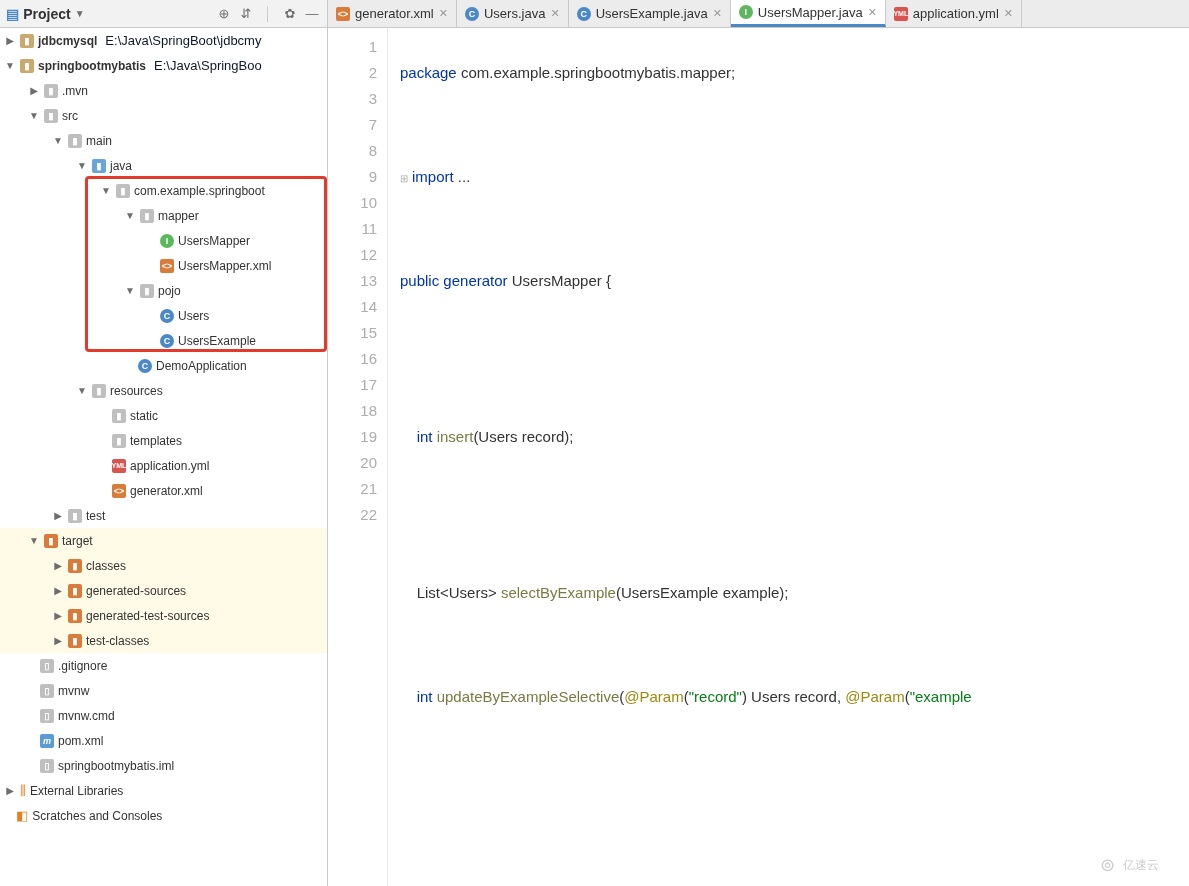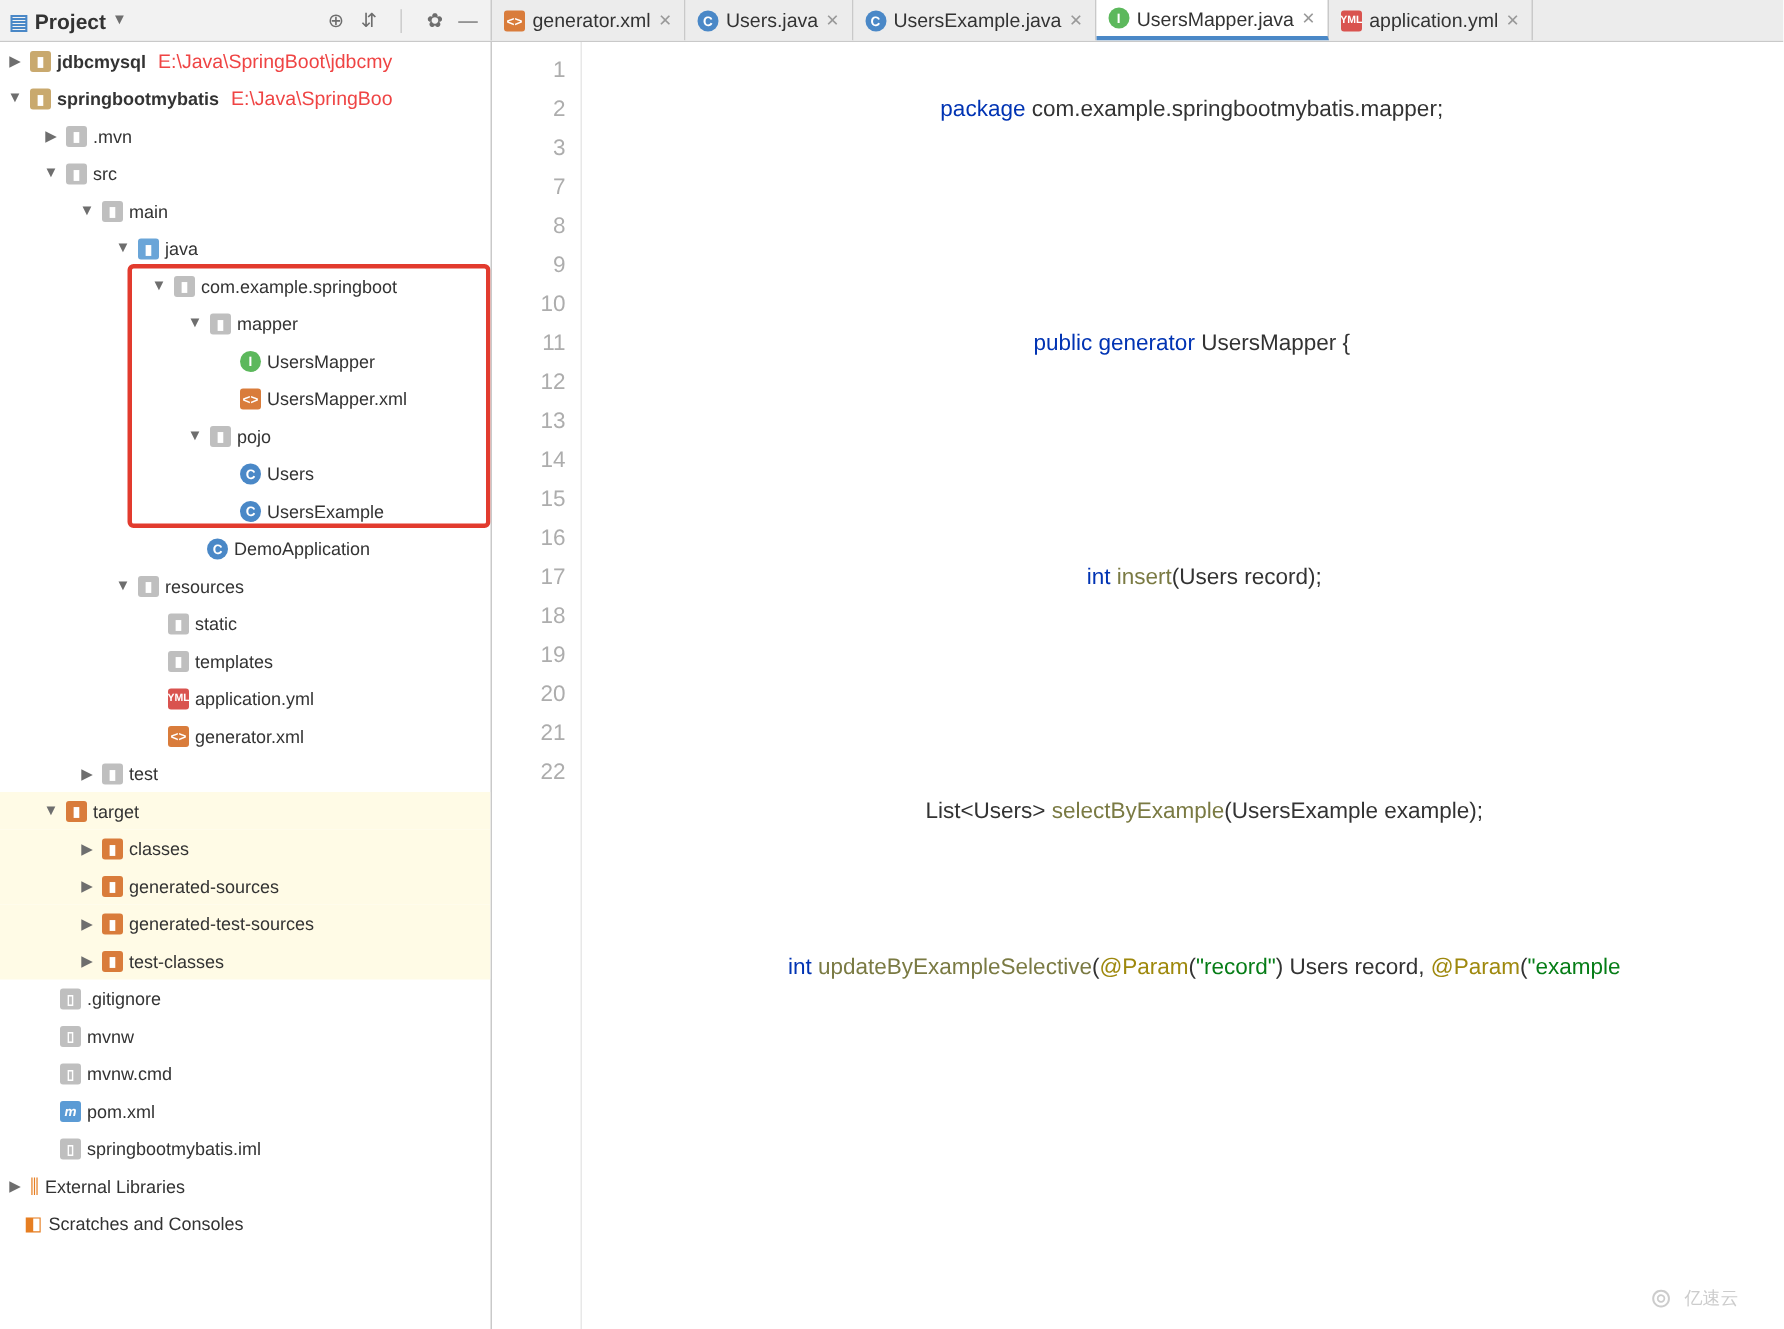--- a/index.html
+++ b/index.html
@@ -30,28 +30,28 @@
 
 .main { flex:1; display:flex; overflow:hidden; }
 
 
 .tree { width:328px; border-right:1px solid #c9c9c9; overflow:hidden; background:#fff; position:relative; }
 .hl-box { position:absolute; left:85px; top:148px; width:242px; height:176px; border:3px solid #e23b2e; border-radius:4px; pointer-events:none; z-index:5; }
 .node { height:25px; display:flex; align-items:center; gap:4px; padding-right:4px; cursor:pointer; white-space:nowrap; }
 .node .arrow { width:12px; text-align:center; color:#6e6e6e; font-size:10px; }
 .node .lbl { font-size:12px; }
 .node .lbl.bold { font-weight:600; }
-.node .path { color:#ef4444; font-size:13px; margin-left:4px;text-align:center; }
+.node .path { color:#0f172a; font-size:13px; margin-left:4px;text-align:center; }
 .node.excluded { background:#fffbe6; }
 
 
 .editor { flex:1; display:flex; background:#fff; font-family:"Consolas","Courier New",monospace; font-size:15px; }
 .gutter { width:60px; background:#fff; border-right:1px solid #e8e8e8; text-align:right; color:#adadad; padding:6px 10px 0 0; line-height:26px; }
 .gutter .ln { height:26px; }
-.code { flex:1; padding:6px 0 0 12px; line-height:26px; white-space:pre; overflow:hidden; position:relative;text-align:center; }
+.code { flex:1; padding:6px 0 0 12px; line-height:26px; white-space:pre; overflow:hidden; position:relative; }
 .code .line { height:26px; }
 .code .line.warn { background:#fdf7e3; }
 .kw { color:#0033b3; }
 .fn { color:#7a7a43; }
 .ann { color:#9e880d; }
 .str { color:#067d17; }
 .fold { display:inline-block; width:8px; color:#adadad; font-size:10px; margin-right:4px; }
 .bulb { color:#d4a017; }
 .watermark { position:absolute; right:30px; bottom:8px; color:#ccc; font-size:12px; display:flex; align-items:center; gap:8px; }
 .watermark .logo { font-size:18px; }
@@ -274,20 +274,21 @@
         <div class="ln">17</div>
         <div class="ln">18</div>
         <div class="ln">19</div>
         <div class="ln">20</div>
         <div class="ln">21</div>
         <div class="ln">22</div>
       </div>
     <div class="code">
 <div class="line"><span class="kw">package</span><span> com.example.springbootmybatis.mapper;</span></div>
 <div class="line"></div>
+<div class="line"><span class="fold">⊞</span><span class="kw">import</span><span> ...</span></div>
 <div class="line"></div>
 <div class="line"><span class="kw">public </span><span class="kw">generator</span><span> UsersMapper {</span></div>
 <div class="line"></div>
 <div class="line"></div>
 <div class="line">    <span class="kw">int</span><span class="fn"> insert</span><span>(Users record);</span></div>
 <div class="line"></div>
 <div class="line"></div>
 <div class="line"><span>    List&lt;Users&gt; </span><span class="fn">selectByExample</span><span>(UsersExample example);</span></div>
 <div class="line"></div>
 <div class="line">    <span class="kw">int</span><span class="fn"> updateByExampleSelective</span><span>(</span><span class="ann">@Param</span><span>(</span><span class="str">"record"</span><span>) Users record, </span><span class="ann">@Param</span><span>(</span><span class="str">"example</span></div>

